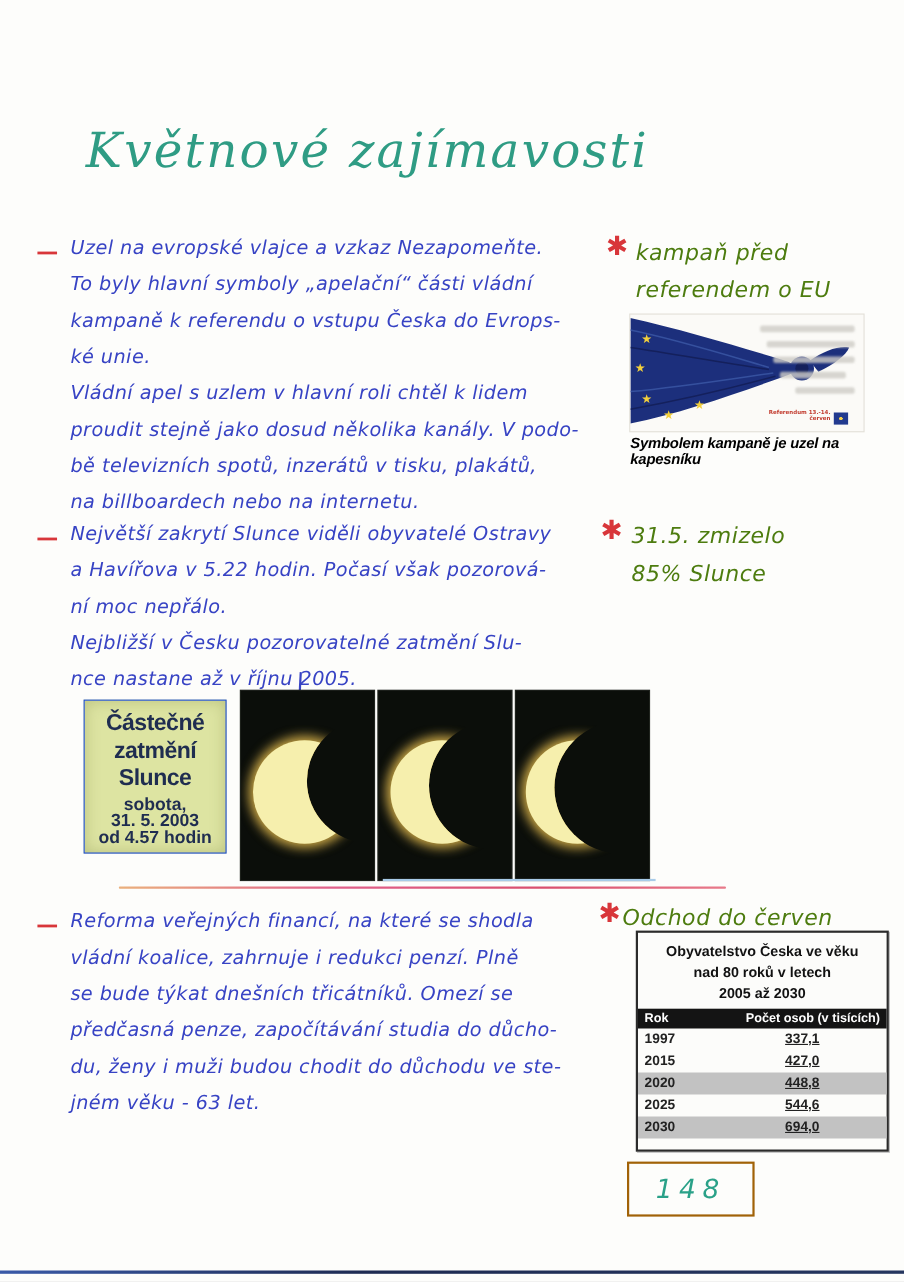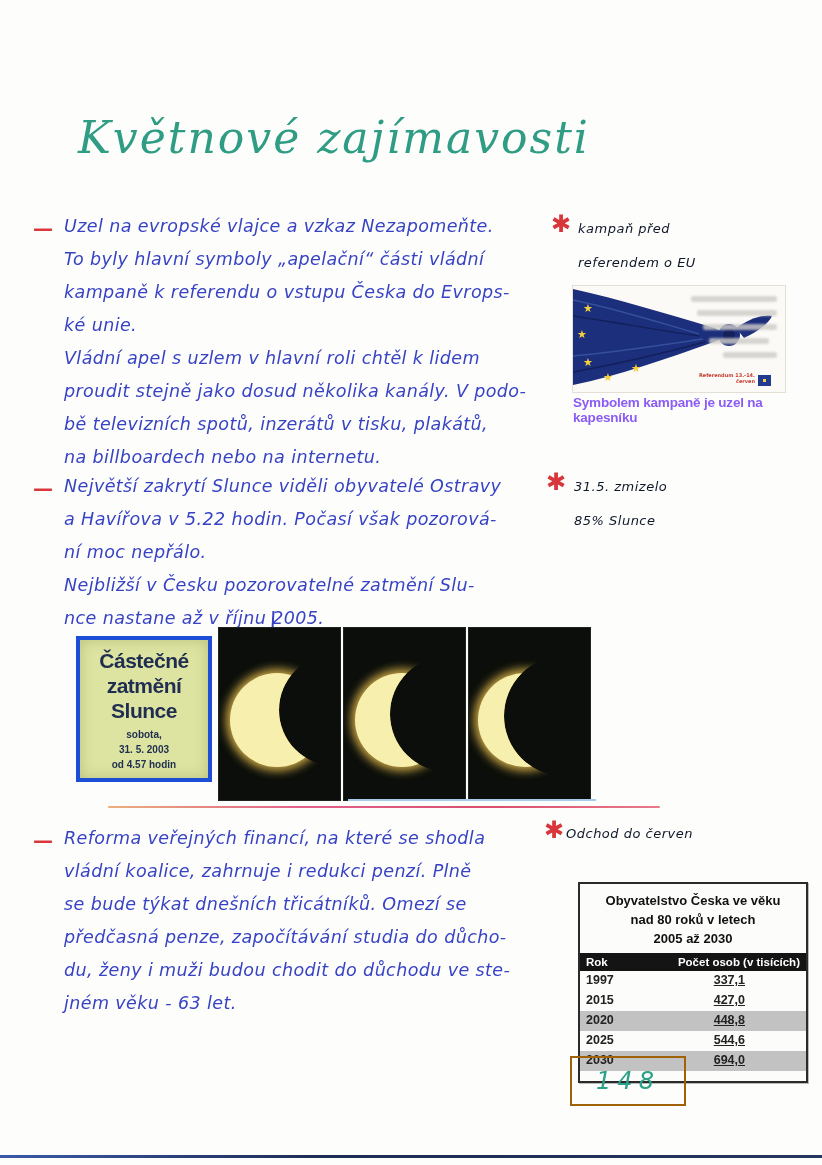--- a/index.html
+++ b/index.html
@@ -5,52 +5,52 @@
   html,body{margin:0;padding:0;background:#e8e8e8;}
   #page{position:relative;width:822px;height:1165px;background:#fdfdfb;overflow:hidden;
         font-family:"DejaVu Sans",sans-serif;}
   .multiline{white-space:pre-line;}
 
   
   .hw-title{position:absolute;left:78px;top:112px;font-family:"DejaVu Serif",serif;
             font-style:italic;font-size:44px;color:#2f9c84;letter-spacing:2px;}
   .hw-blue{position:absolute;font-style:italic;font-size:17.5px;line-height:33px;
            color:#3743c4;letter-spacing:0.4px;width:510px;}
-  .hw-green{position:absolute;font-style:italic;font-size:13px;line-height:34px;
-            color:#0f172a;letter-spacing:0.5px;}
+  .hw-green{position:absolute;font-style:italic;font-size:20px;line-height:34px;
+            color:#4d7c0f;letter-spacing:0.5px;}
   .bullet{position:absolute;left:33px;color:#d8363a;font-size:20px;font-weight:bold;}
   .asterisk{position:absolute;color:#d8363a;font-size:24px;}
 
   
   .clip-eu{position:absolute;left:573px;top:286px;width:232px;}
   .eu-photo{position:relative;width:212px;height:106px;background:#fbfaf7;
             box-shadow:0 0 0 1px #e3e0d8;overflow:hidden;}
   .bleed{position:absolute;background:#cfcdc7;filter:blur(1px);height:6px;border-radius:2px;opacity:.8;}
   .eu-fineprint{position:absolute;right:30px;bottom:8px;font-size:5px;line-height:6px;
                 color:#c23b2e;font-weight:bold;width:70px;text-align:right;}
   .eu-logo{position:absolute;right:14px;bottom:6px;width:13px;height:11px;background:#223a8f;}
   .eu-logo:after{content:"";position:absolute;left:3px;top:3px;width:7px;height:5px;
                  background:radial-gradient(circle at 50% 50%, #f4d04a 35%, transparent 40%);}
   .eu-caption{margin-top:3px;font-family:"Liberation Sans",sans-serif;font-weight:bold;
-              font-size:13.5px;color:#8b5cf6;letter-spacing:-0.2px;}
+              font-size:13.5px;color:#000000;letter-spacing:-0.2px;font-style:italic;}
 
   
   .clip-ecl-label{position:absolute;left:76px;top:636px;width:128px;height:138px;
-                  background:#dde4a2;border:4px solid #1d4ed8;text-align:center;
+                  background:#dde4a2;border:1px solid #1d4ed8;text-align:center;
                   font-family:"Liberation Sans",sans-serif;color:#1f2d50;
                   box-shadow:inset 0 0 14px rgba(120,130,60,.35);}
   .ecl-title{margin-top:8px;font-weight:bold;font-size:21px;line-height:25px;letter-spacing:-0.5px;}
-  .ecl-date{margin-top:4px;font-weight:bold;font-size:10px;line-height:15px;}
+  .ecl-date{margin-top:4px;font-weight:bold;font-size:16px;line-height:15px;}
 
   
   .photos{position:absolute;left:219px;top:628px;display:flex;gap:4px;}
   .photo{width:121px;height:172px;background:#0b0e0a;box-shadow:0 0 0 1px #20241e;}
 
   
-  .clip-table{position:absolute;left:578px;top:882px;width:226px;background:#fcfcfa;
+  .clip-table{position:absolute;left:578px;top:846px;width:226px;background:#fcfcfa;
               border:2px solid #2b2b2b;font-family:"Liberation Sans",sans-serif;
               box-shadow:1px 1px 0 #bbb;}
   .tbl-title{padding:7px 4px 5px;text-align:center;font-weight:bold;font-size:13px;
              line-height:19px;color:#111;}
   .tbl-head{display:flex;background:#141414;color:#fff;font-weight:bold;font-size:11.5px;
             padding:3px 6px;}
   .tbl-head .c1{width:34%;} .tbl-head .c2{width:66%;text-align:right;}
   .tbl-row{display:flex;font-size:12.5px;font-weight:bold;color:#222;padding:2px 6px;height:16px;}
   .tbl-row.alt{background:#c2c2c2;}
   .tbl-row .c1{width:34%;} .tbl-row .c2{width:66%;text-align:center;text-decoration:underline;}

